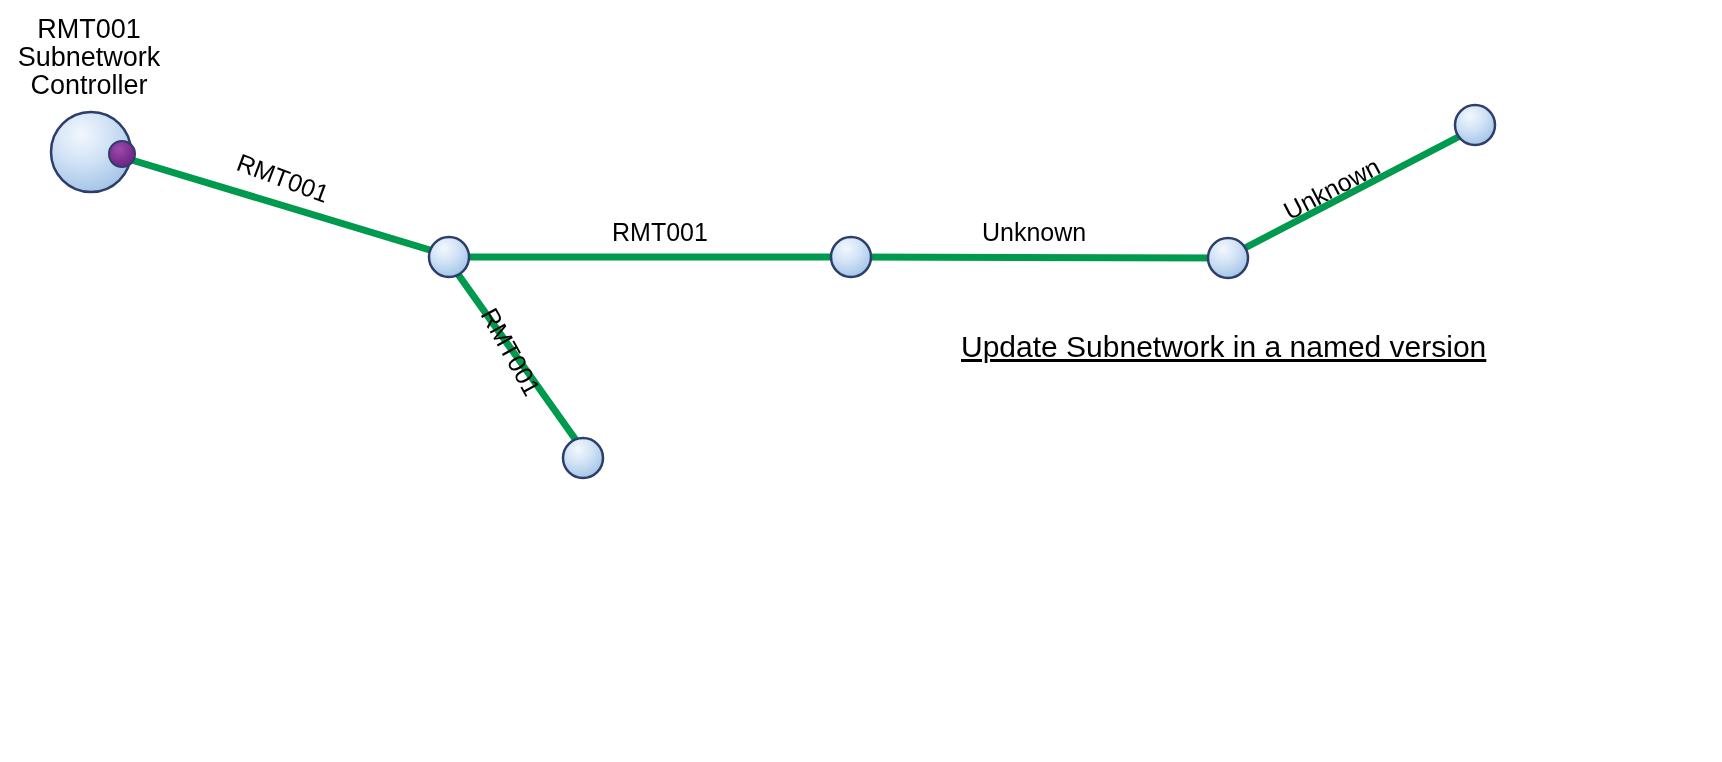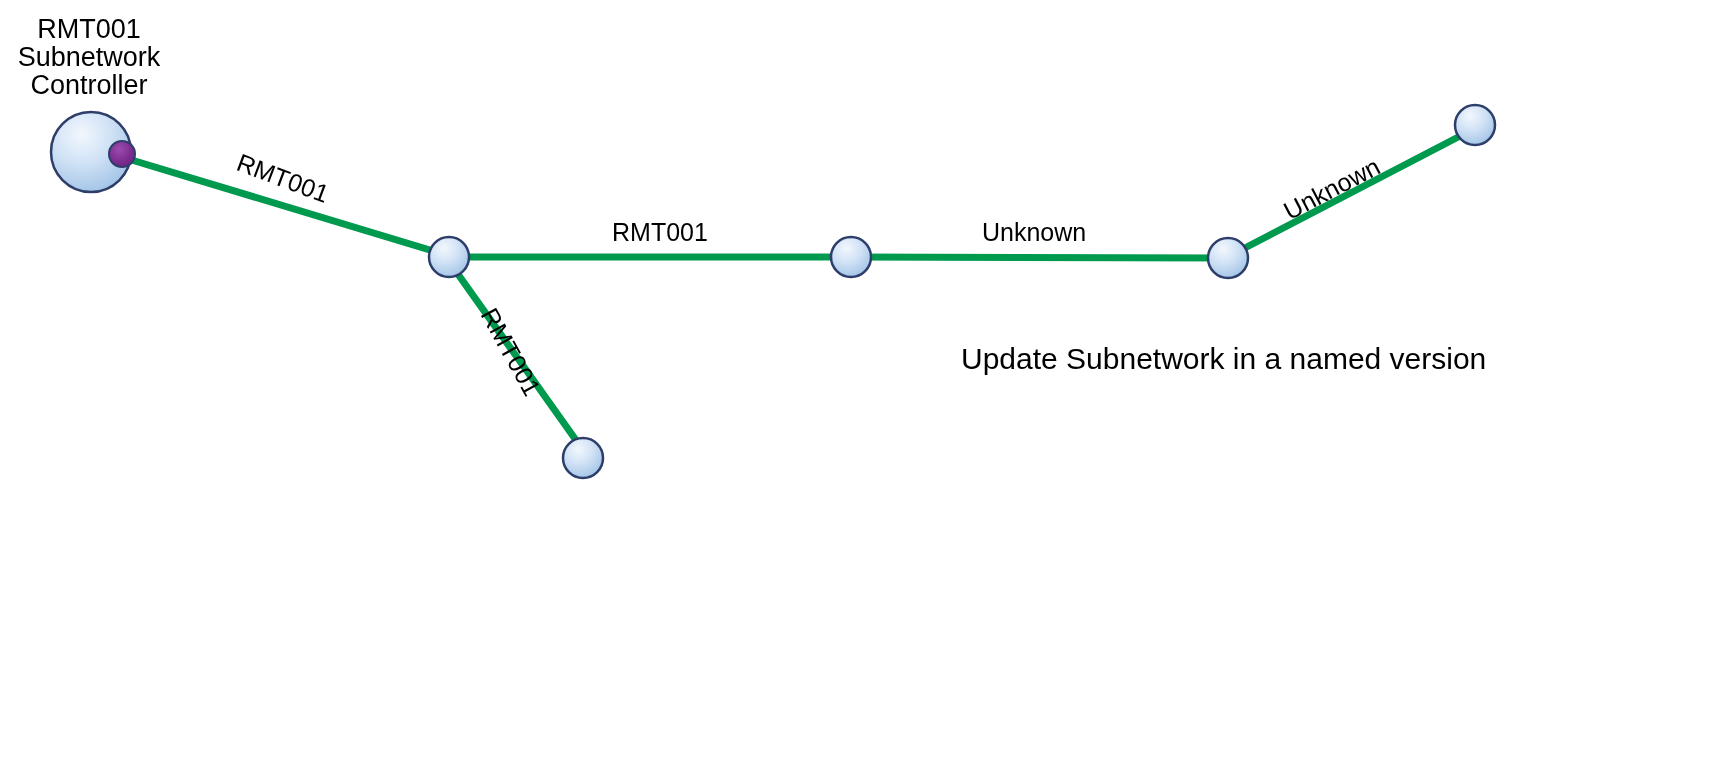--- a/index.html
+++ b/index.html
@@ -69,22 +69,23 @@
   }
   #edge-label-5 {
     left: 1279px;
     top: 200px;
     transform: rotate(-27.5deg);
     transform-origin: left top;
   }
   #caption {
     position: absolute;
     left: 961px;
-    top: 340px;
+    top: 328px;
     width: 740px;
+    text-decoration: underline;
   }
   .caption-line {
     font-family: "Liberation Sans", sans-serif;
     font-size: 30px;
     color: #000000;
     line-height: 1.28;
     white-space: nowrap;
   }
   .caption-line.bold {
     font-weight: bold;

